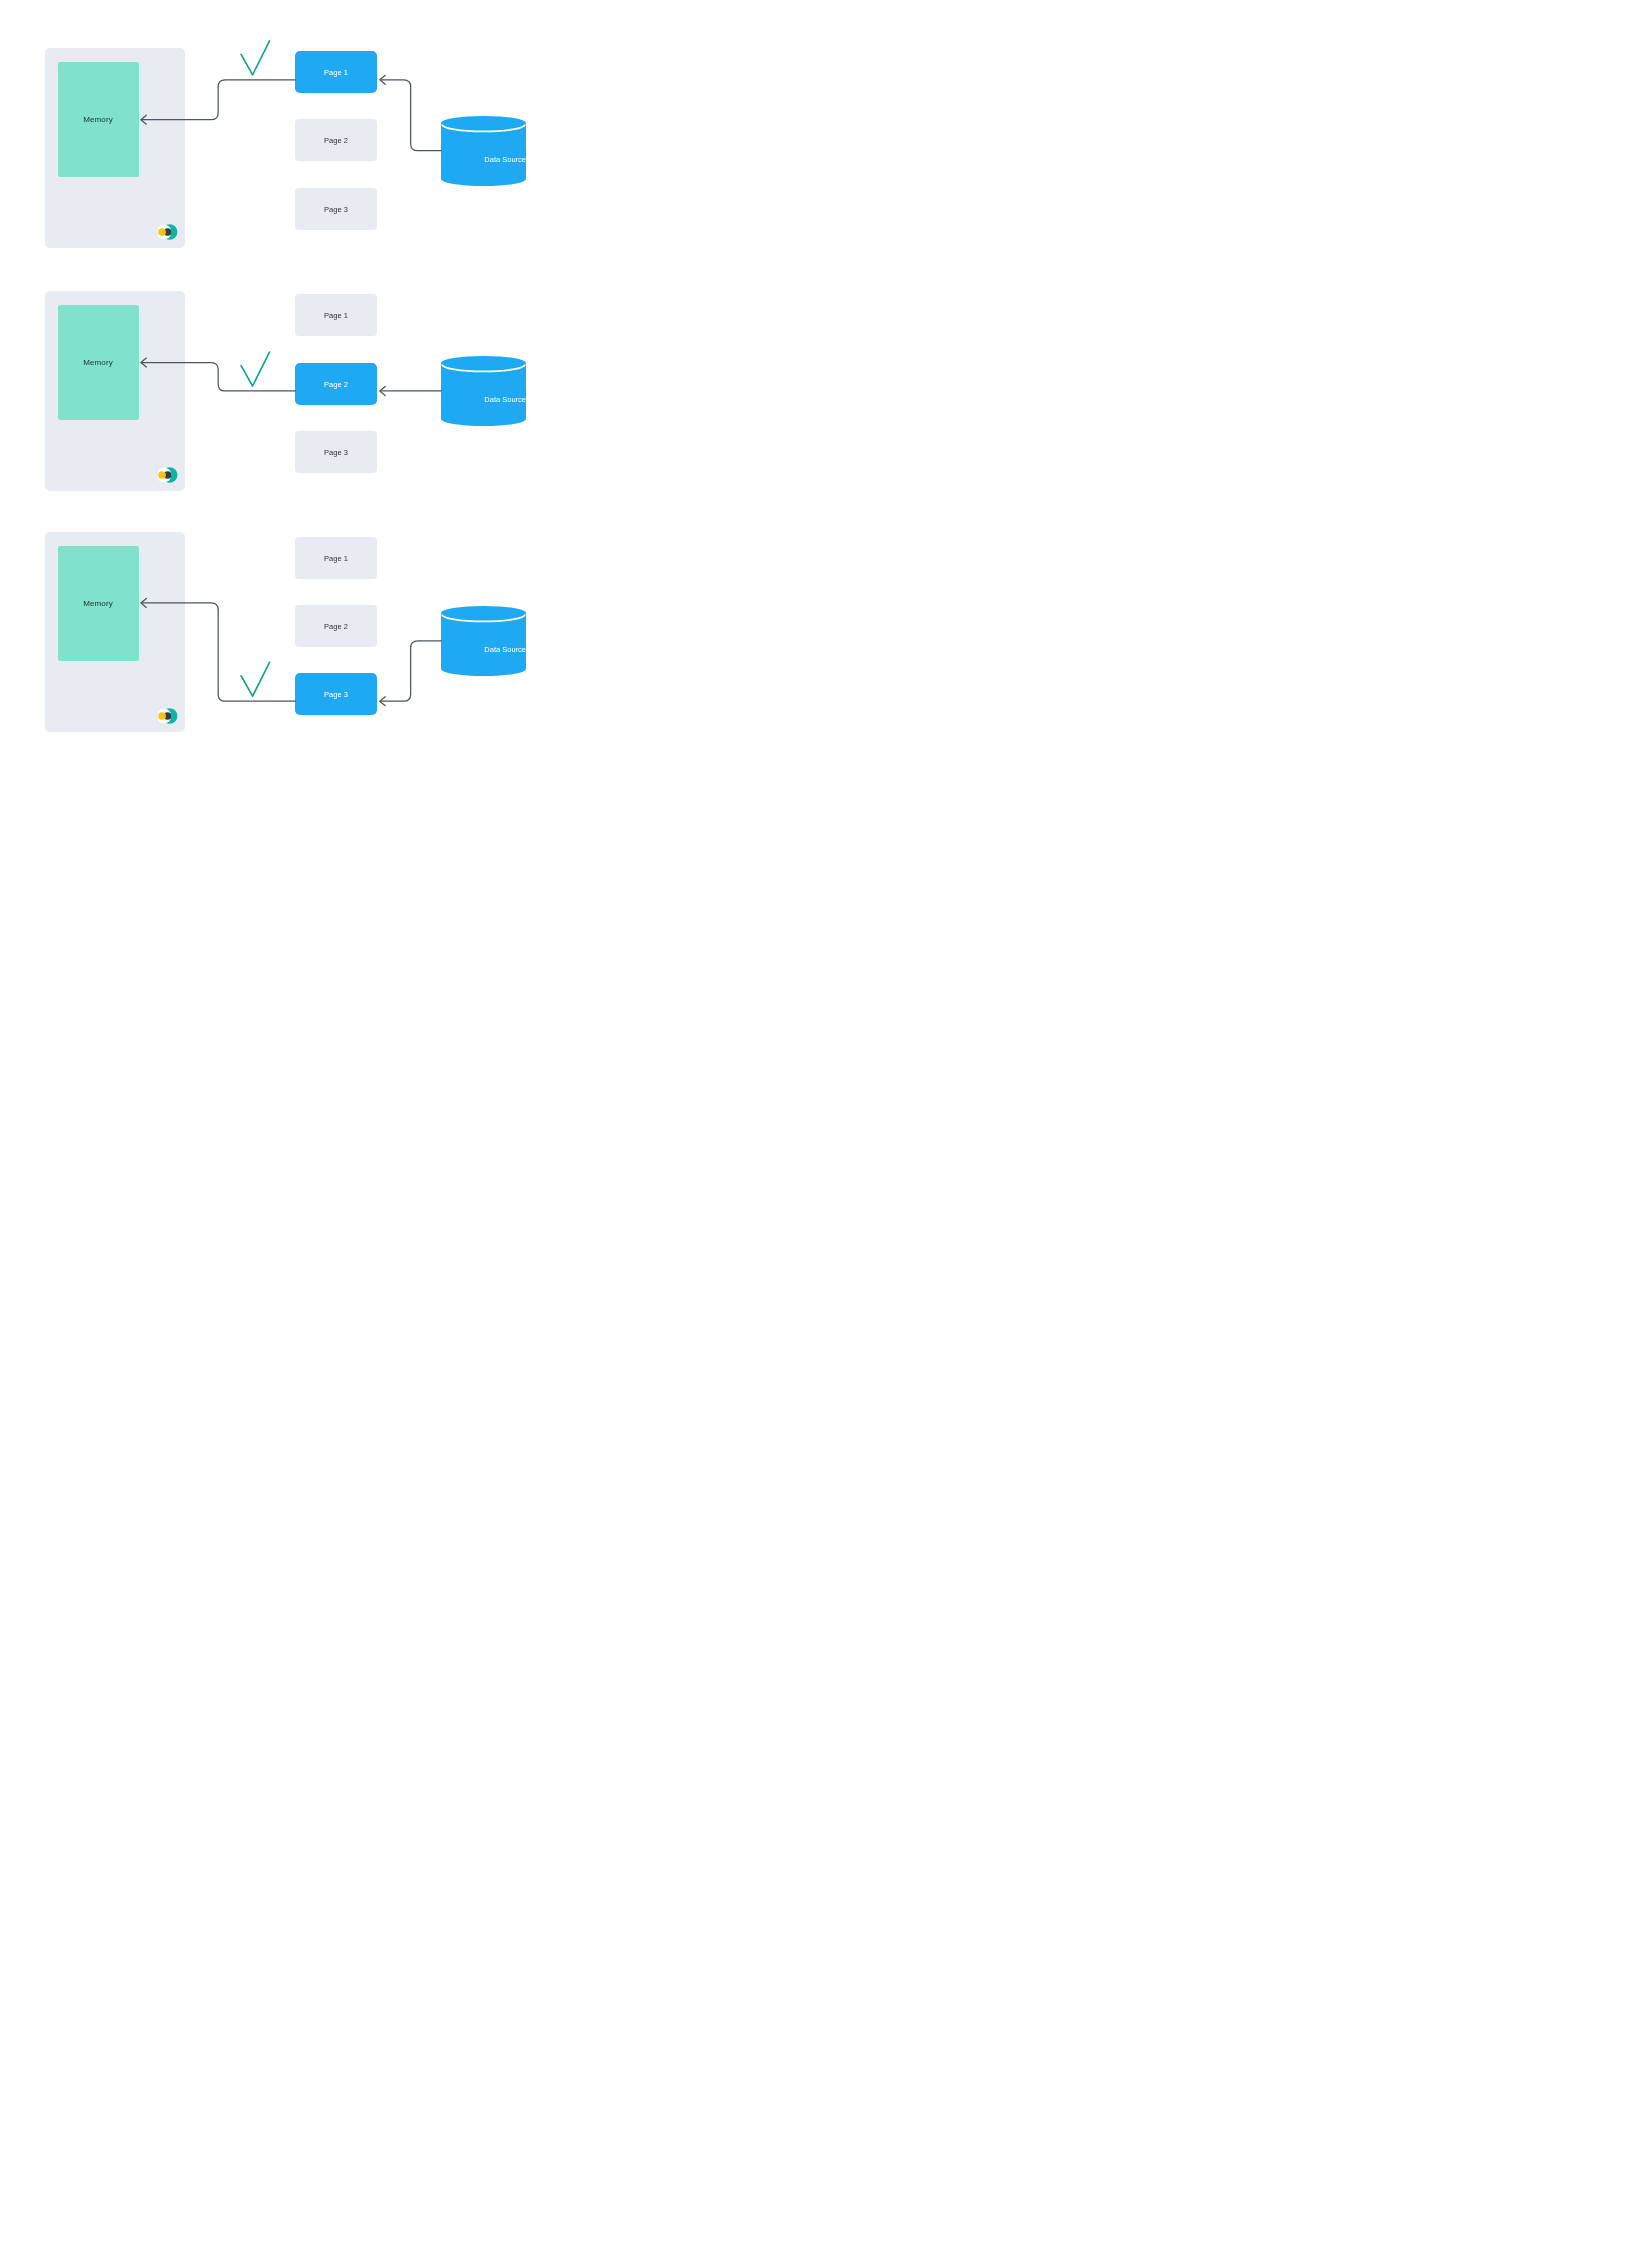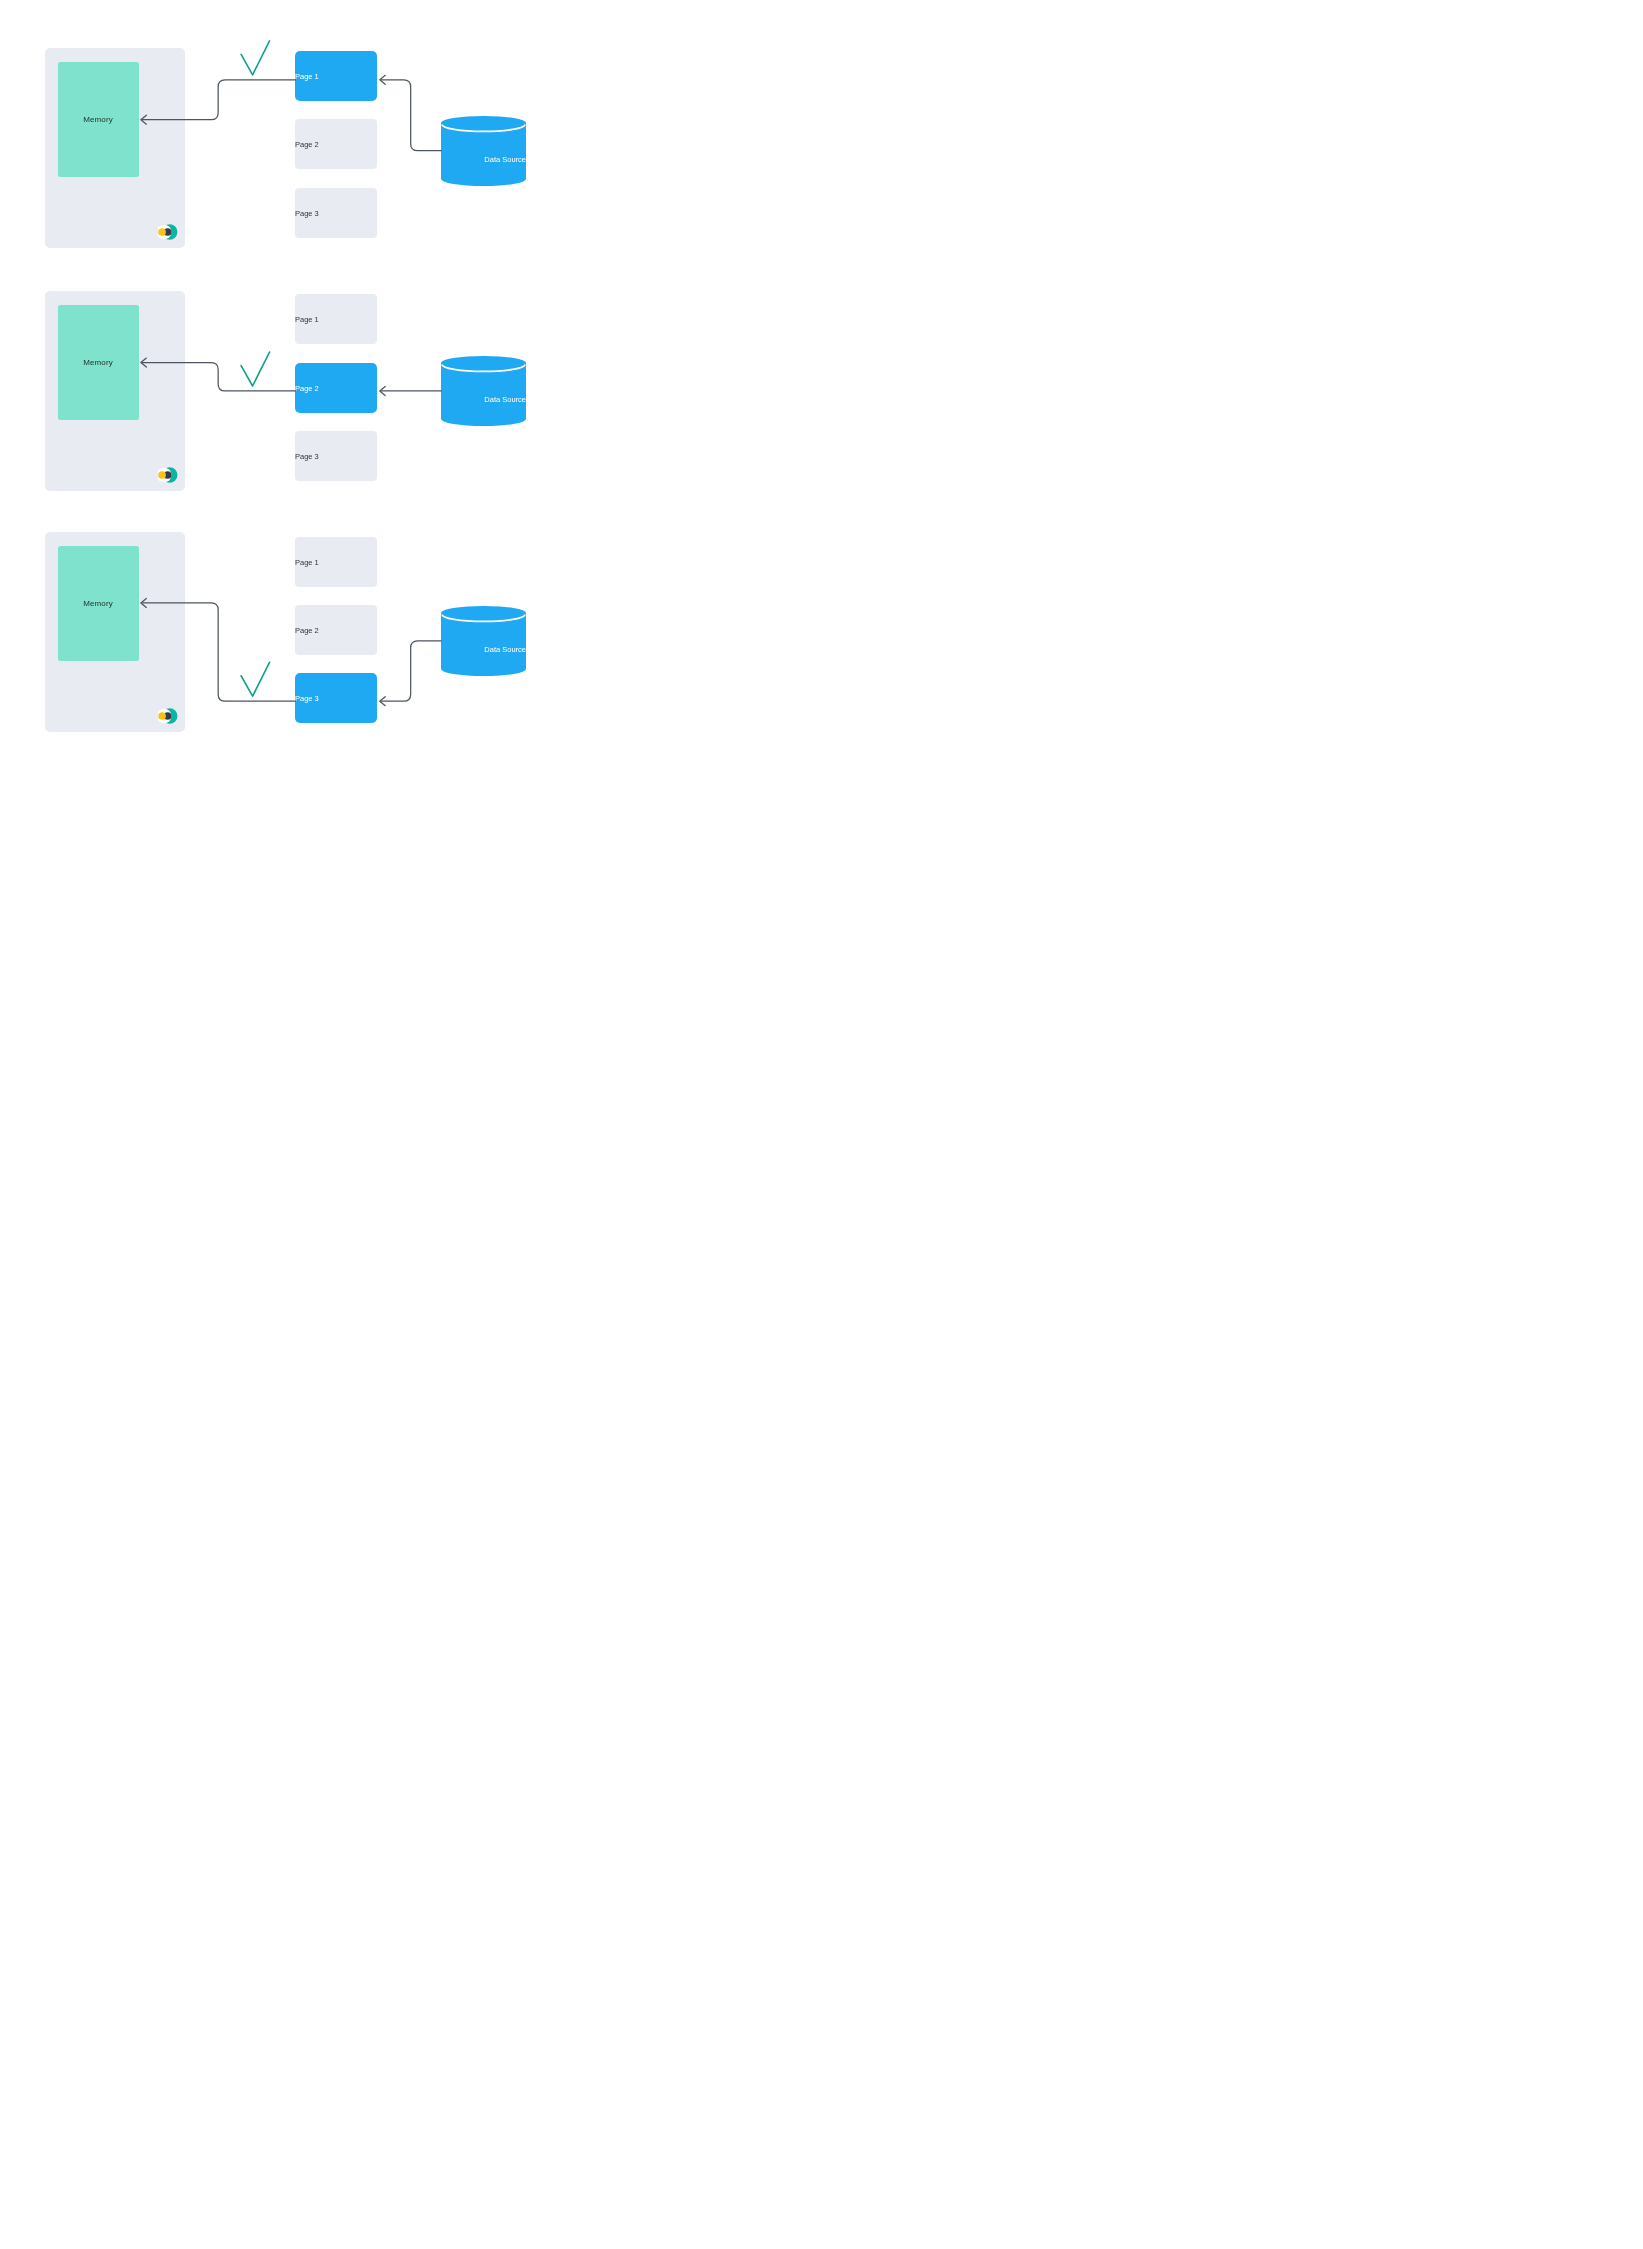--- a/index.html
+++ b/index.html
@@ -12,22 +12,22 @@
          background:var(--panel_gray,#e8ebf1);}
   .r1 .panel{top:48px}.r2 .panel{top:291px}.r3 .panel{top:532px}
 
   .membox{position:absolute;left:12.5px;top:14px;width:81px;height:115px;border-radius:2.5px;
           background:var(--memory_teal,#7ee2cc);display:flex;align-items:center;justify-content:center;}
   .membox span{font-size:8px;font-weight:500;color:var(--text_dark,#253430);letter-spacing:0.1px;}
 
   .logo{position:absolute;right:7.5px;bottom:7px;width:20px;height:18px;}
 
   
-  .page{position:absolute;left:295px;width:82px;height:50px;border-radius:4px;
-        background:var(--panel_gray,#e8ebf1);display:flex;align-items:center;justify-content:flex-start;}
+  .page{position:absolute;left:295px;width:82px;height:42px;border-radius:4px;
+        background:var(--panel_gray,#e8ebf1);display:flex;align-items:center;justify-content:center;}
   .page span{font-size:7.5px;color:var(--text_gray,#2f353c);}
   .page.active{background:var(--accent_blue,#1ea9f2);border-radius:5px;}
   .page.active span{color:var(--text_white,#ffffff);}
   .r1 .pg1{top:51px}.r1 .pg2{top:119px}.r1 .pg3{top:188px}
   .r2 .pg1{top:294px}.r2 .pg2{top:363px}.r2 .pg3{top:431px}
   .r3 .pg1{top:537px}.r3 .pg2{top:605px}.r3 .pg3{top:673px}
 
   
   .ds{position:absolute;left:441px;width:85px;height:70px;}
   .r1 .ds{top:116px}.r2 .ds{top:356px}.r3 .ds{top:606px}

